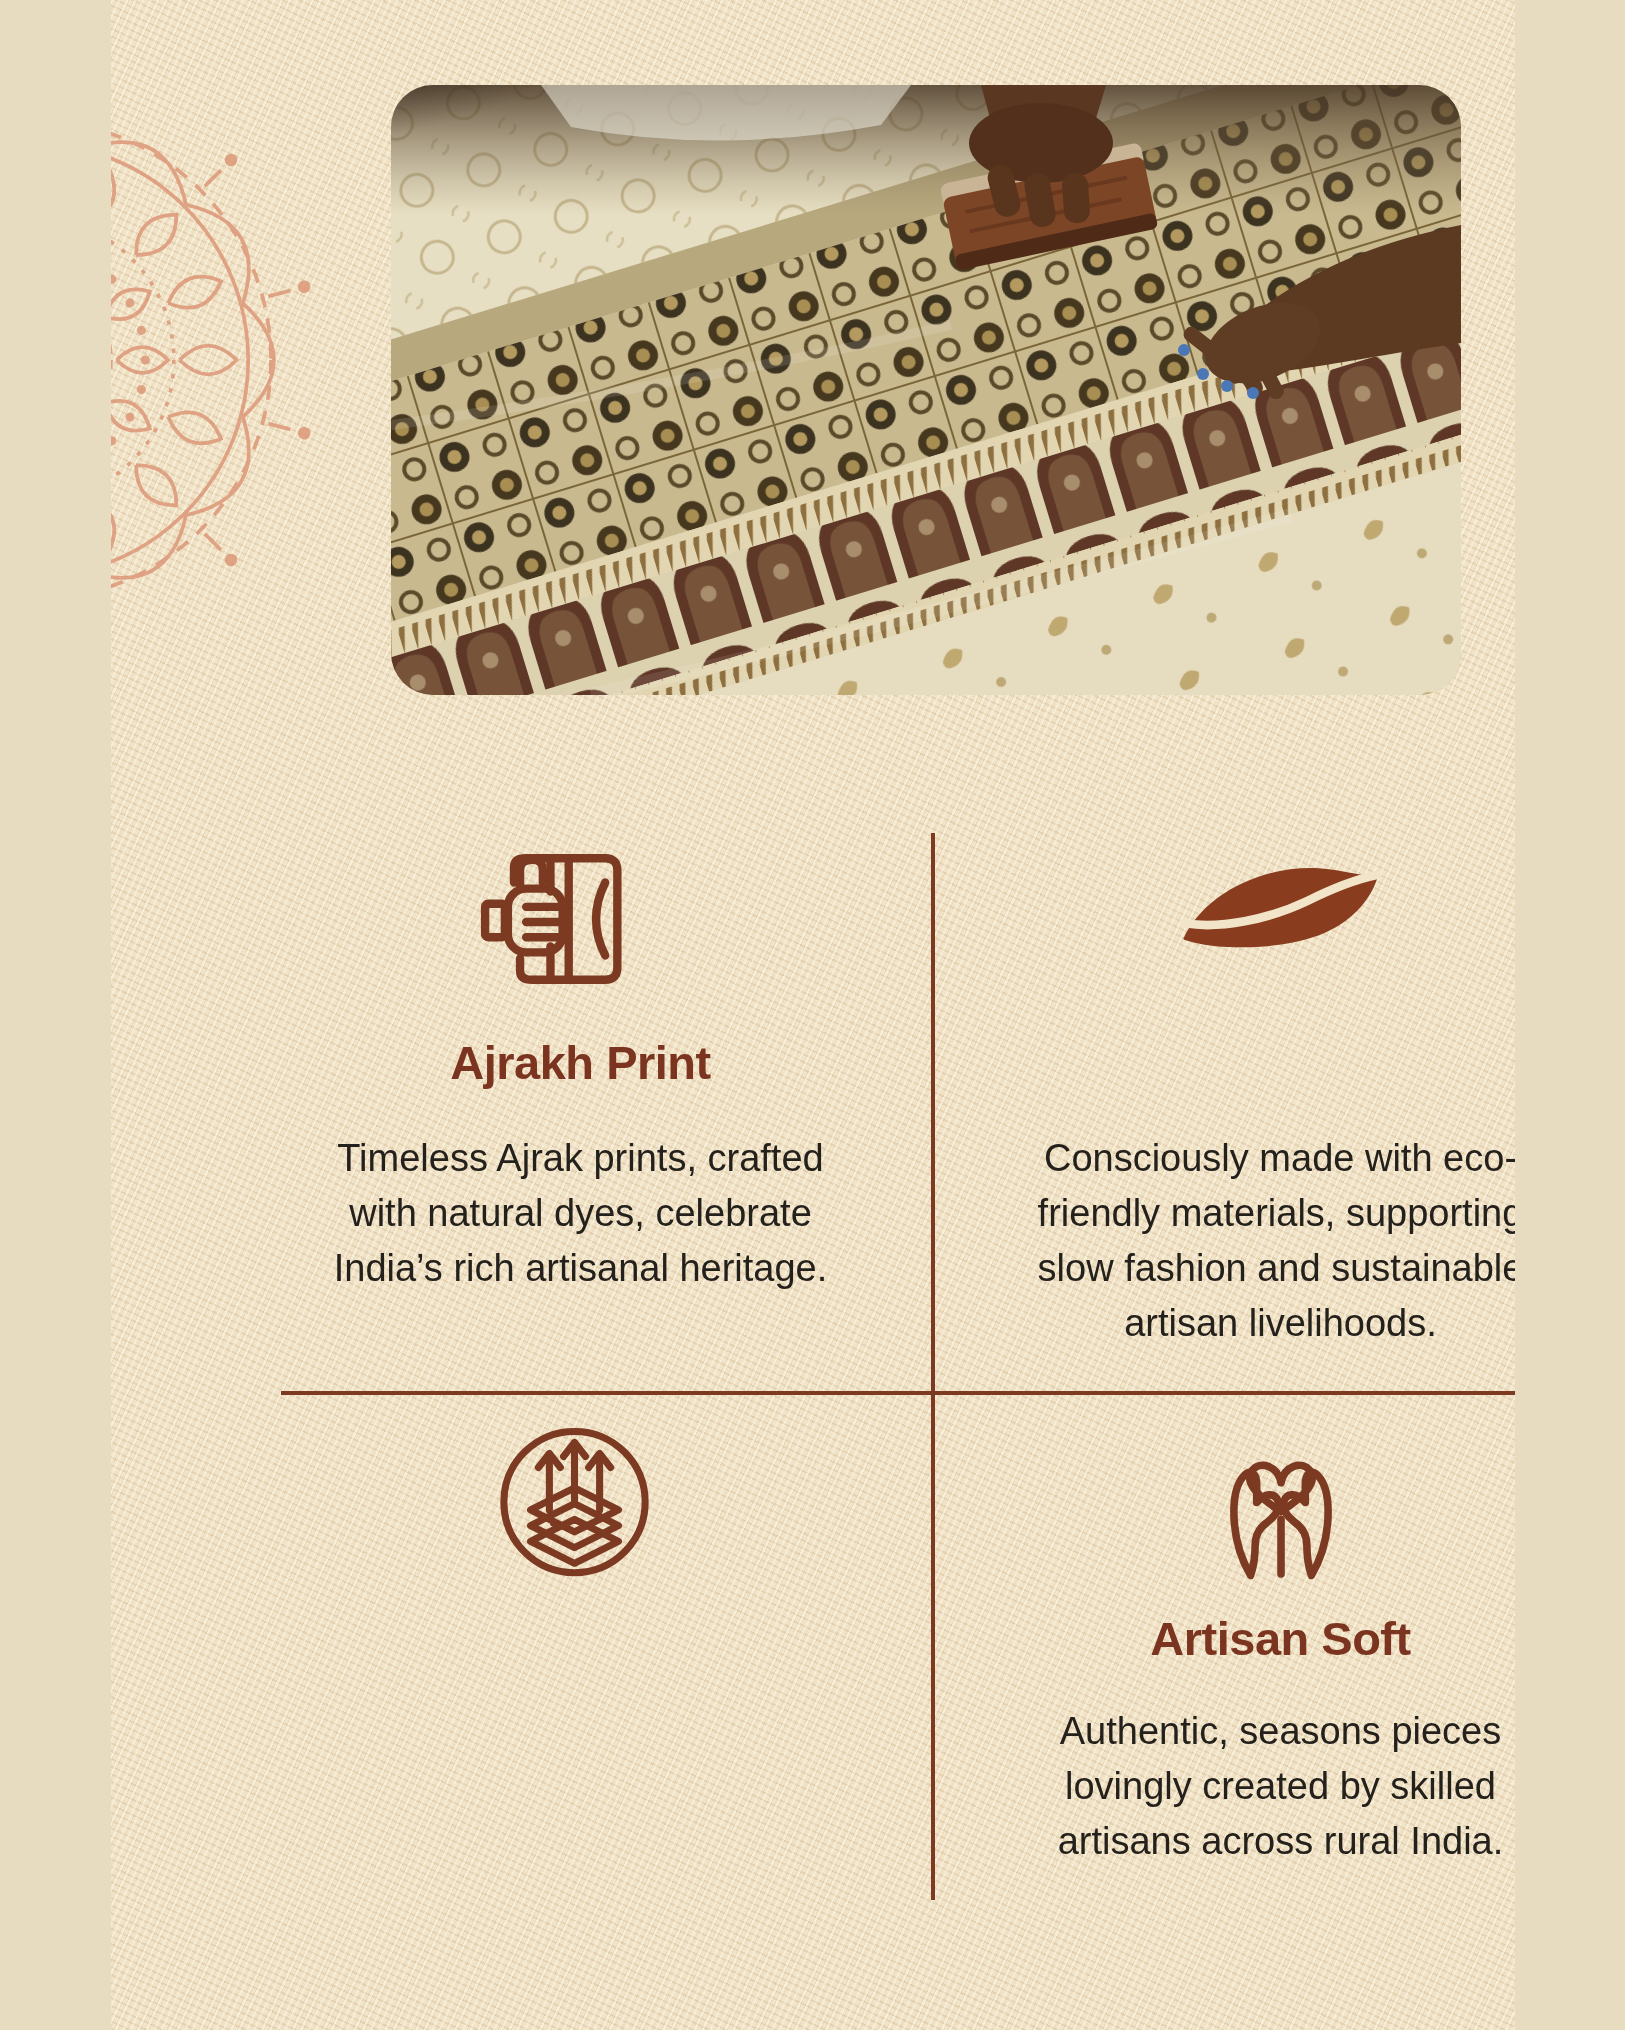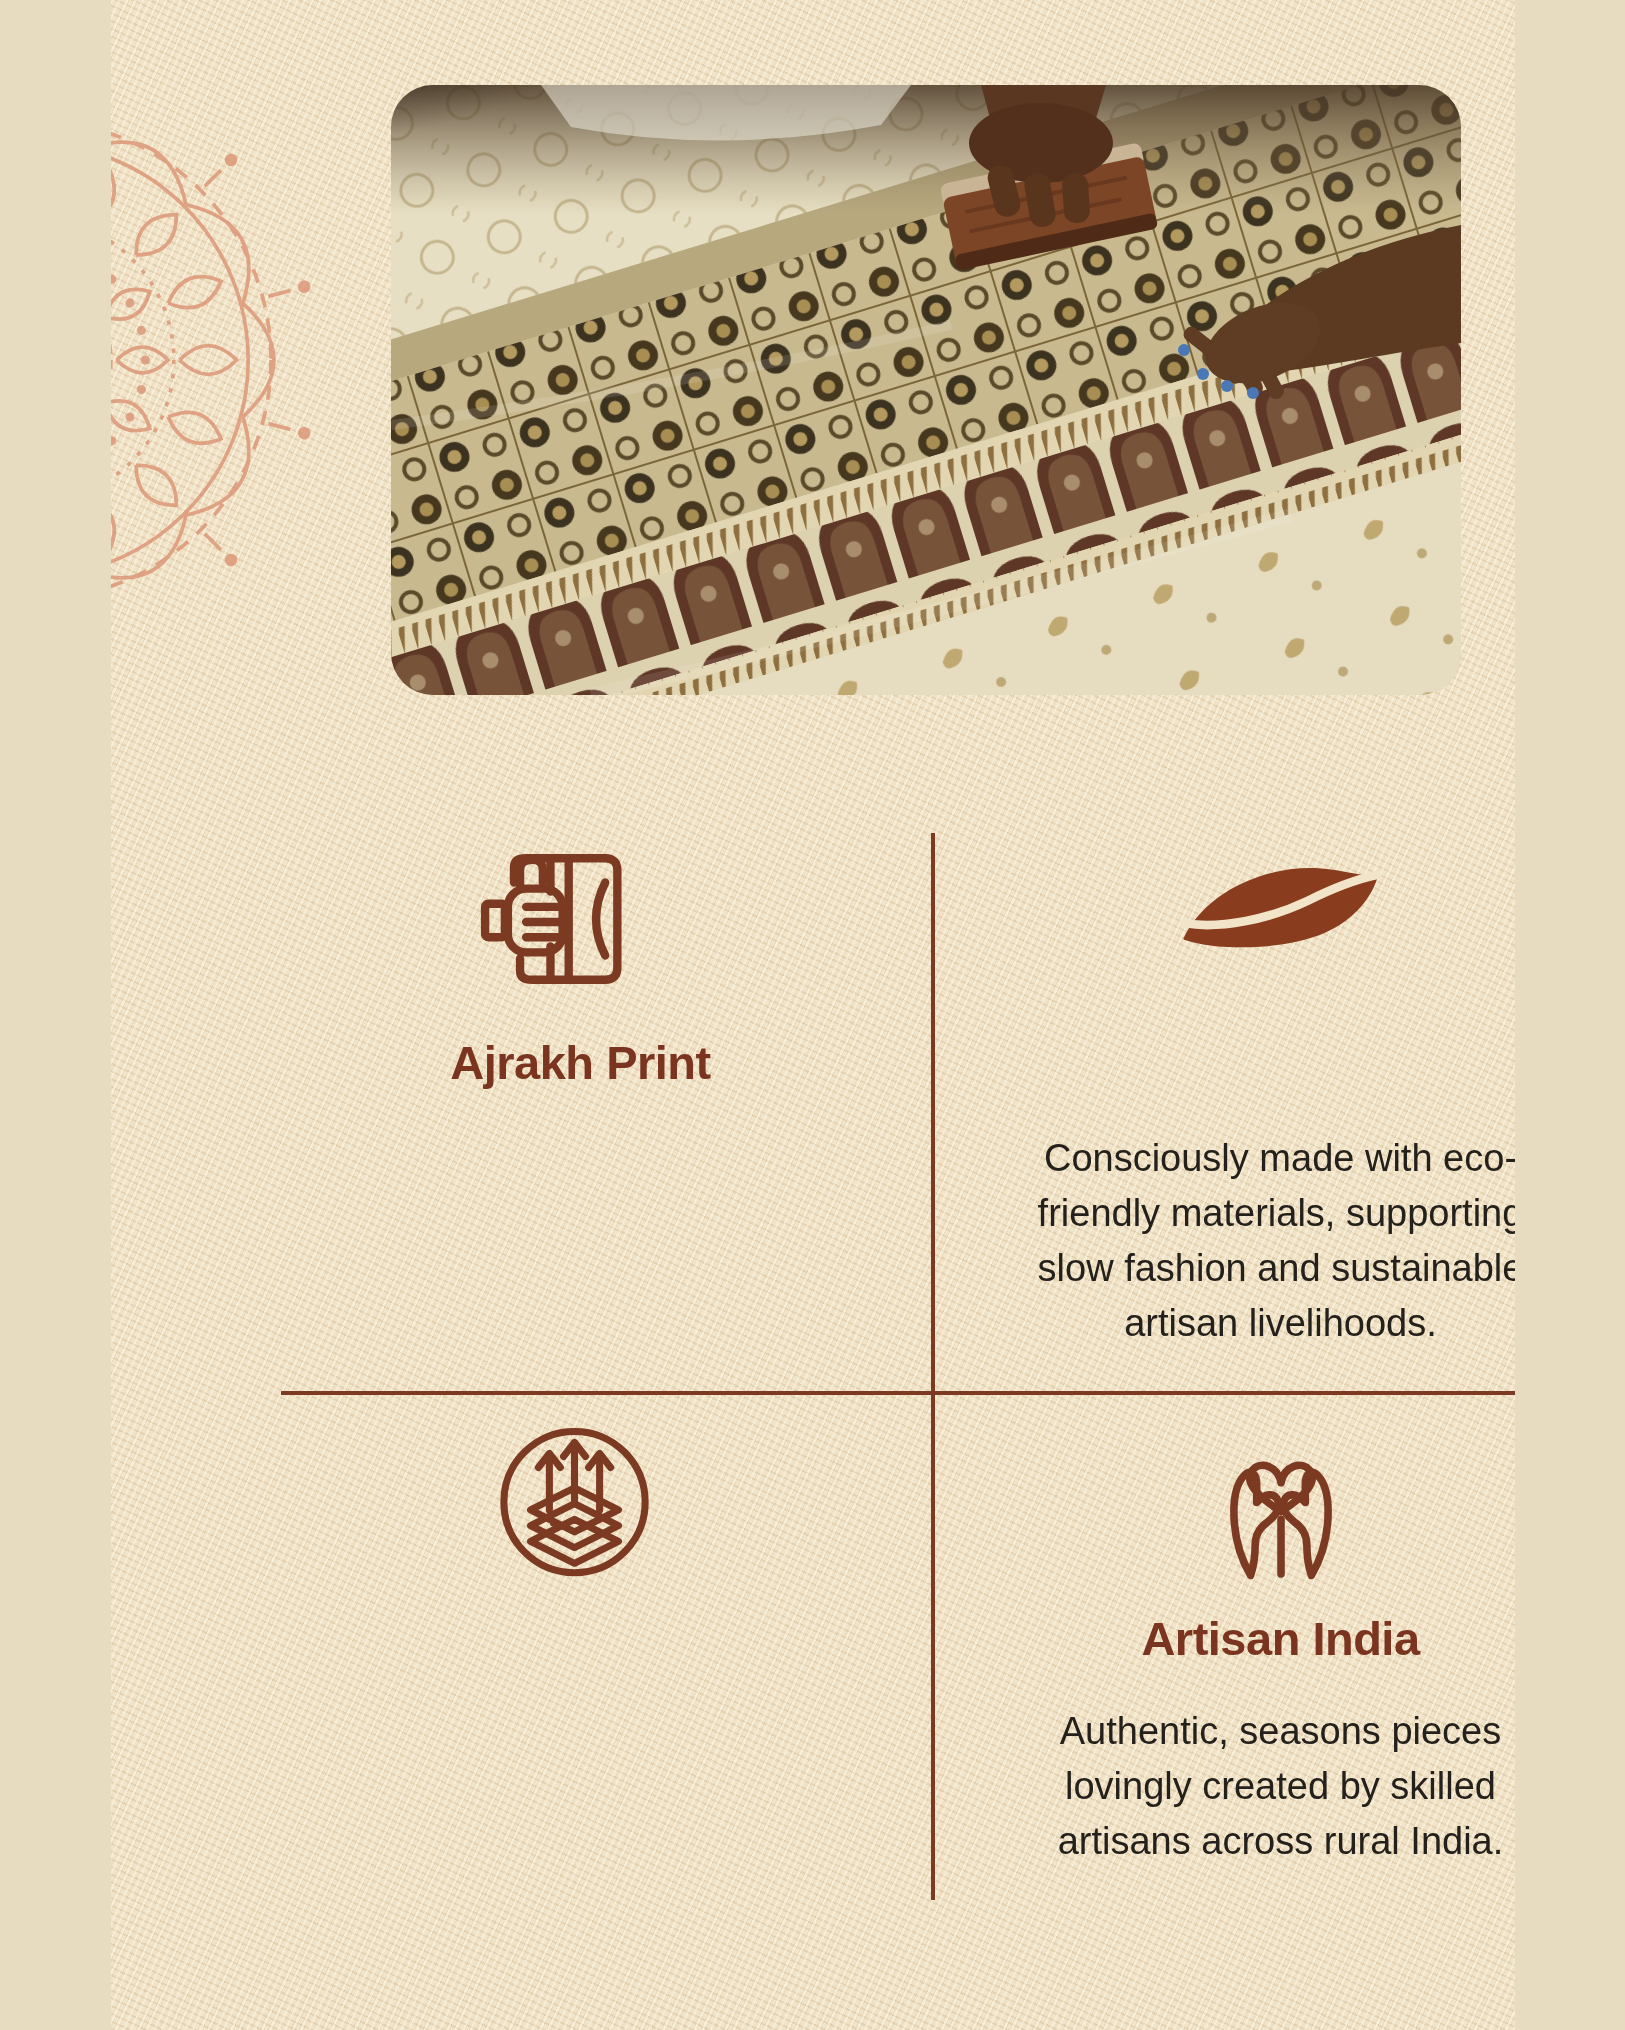--- a/index.html
+++ b/index.html
@@ -376,20 +376,23 @@
       <path d="M48,10 V32 M48,68 V90"></path>
       <path d="M60,10 V90"></path>
       <path d="M84,26 Q72,50 84,74"></path>
       <rect x="20" y="30" width="36" height="42" rx="12"></rect>
       <path d="M32,42 H56 M32,52 H56 M32,62 H56"></path>
       <path d="M28,30 V18 Q28,11 36,11 Q43,11 43,18 V26"></path>
       <rect x="5" y="40" width="13" height="22" rx="2"></rect>
     </svg>
   </div>
   <div class="feature-title t-tl">Ajrakh Print</div>
+  <div class="feature-desc d-tl">Timeless Ajrak prints, crafted
+with natural dyes, celebrate
+India’s rich artisanal heritage.</div>
 
   <div class="icon icon-leaf">
     <svg viewBox="0 0 220 120">
       <path d="M10,96 C30,52 88,20 150,23 C180,25 200,34 212,29 C206,52 188,76 156,90 C116,107 54,108 22,100 C13,98 10,97 10,96 Z" fill="#8a3c1e"></path>
       <path d="M12,80 C48,86 98,76 138,57 C162,45 186,35 210,30" stroke="#f2e4c8" stroke-width="9" fill="none" stroke-linecap="round"></path>
     </svg>
   </div>
   <div class="feature-desc d-tr">Consciously made with eco-
 friendly materials, supporting
 slow fashion and sustainable
@@ -408,18 +411,18 @@
   </div>
 
   <div class="icon icon-hands">
     <svg viewBox="0 0 100 100" fill="none" stroke="currentColor" stroke-width="5" stroke-linecap="round" stroke-linejoin="round">
       <path d="M50,36 C48,25 36,21 31,28 C26,35 33,44 50,55 C67,44 74,35 69,28 C64,21 52,25 50,36 Z"></path>
       <path d="M30,97 C23,85 19,70 19,55 C19,45 21,36 26,31 C30,27 34,30 34,37 L34,49 C39,43 46,42 48,48 C50,53 46,58 41,62 C35,66 33,71 33,77 C33,85 32,91 30,97 Z"></path>
       <path d="M70,97 C77,85 81,70 81,55 C81,45 79,36 74,31 C70,27 66,30 66,37 L66,49 C61,43 54,42 52,48 C50,53 54,58 59,62 C65,66 67,71 67,77 C67,85 68,91 70,97 Z"></path>
       <path d="M50,60 V96"></path>
     </svg>
   </div>
-  <div class="feature-title t-br">Artisan India</div>
+  <div class="feature-title t-br">Artisan Soft</div>
   <div class="feature-desc d-br">Authentic, seasons pieces
 lovingly created by skilled
 artisans across rural India.</div>
 
 </div>
 
 </body></html>

